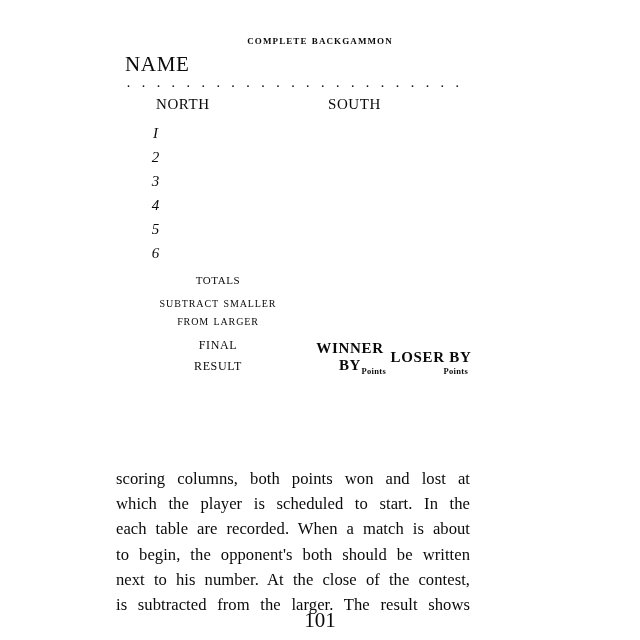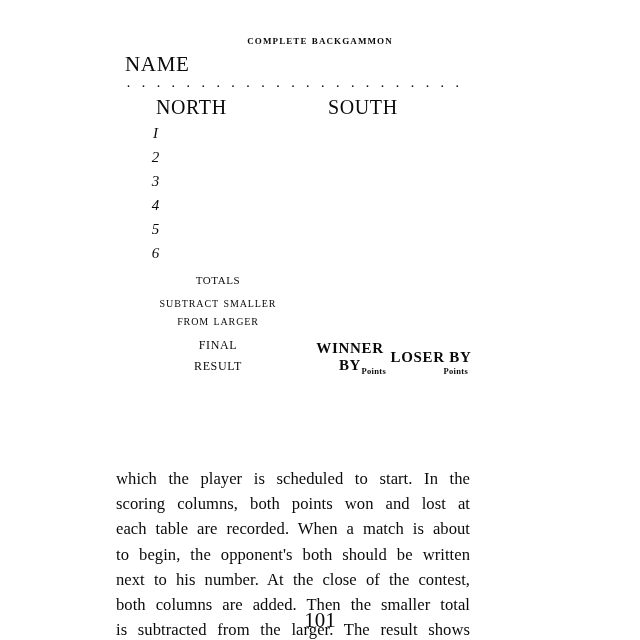--- a/index.html
+++ b/index.html
@@ -65,21 +65,21 @@
   .ns-row {
     position: absolute;
     left: 126px;
     top: 96px;
     width: 346px;
     height: 22px;
   }
   .ns-north, .ns-south {
     position: absolute;
     top: 0;
-    font-size: 20px;
+    font-size: 15px;
     letter-spacing: 0.6px;
   }
   .ns-north { left: 30px; }
   .ns-south { left: 202px; }
 
   
   .score-table {
     position: absolute;
     left: 126px;
     top: 121px;
@@ -295,24 +295,23 @@
         <td class="byline-cell hline vl">
           <span class="byline-top">Loser by</span>
           <span class="byline-pts">Points</span>
         </td>
       </tr>
 
     </tbody>
   </table>
 
   <div class="body-text">
+    <span class="line">scoring columns, both points won and lost at</span>
     <span class="line">which the player is scheduled to start. In the</span>
-    <span class="line">scoring columns, both points won and lost at</span>
     <span class="line">each table are recorded. When a match is about</span>
     <span class="line">to begin, the opponent's both should be written</span>
     <span class="line">next to his number. At the close of the contest,</span>
-    <span class="line">both columns are added. Then the smaller total</span>
     <span class="line last">is subtracted from the larger. The result shows</span>
   </div>
 
   <div class="folio">101</div>
 
 </div>
 
 </body></html>

